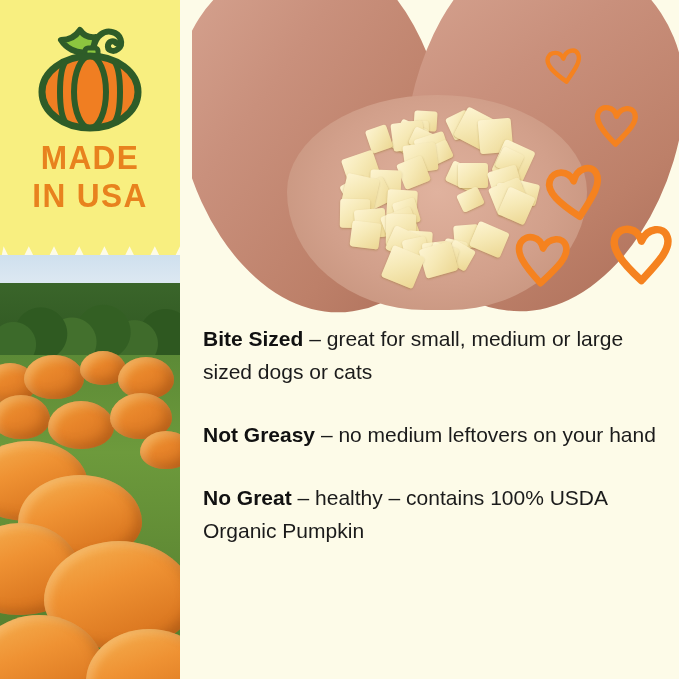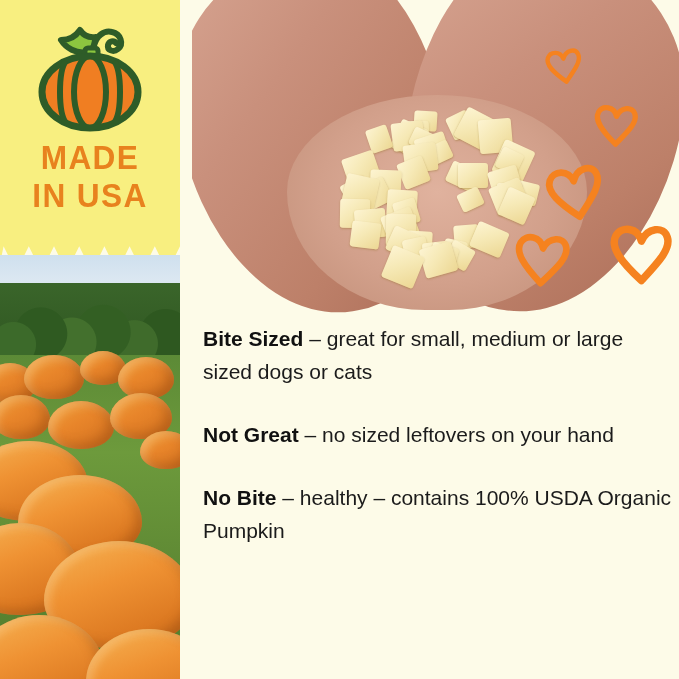--- a/index.html
+++ b/index.html
@@ -200,20 +200,20 @@
             <path d="M50 34 C44 14 20 12 12 28 C4 45 22 66 52 92 C76 64 94 44 88 27 C82 10 58 14 50 34 Z" fill="none" stroke="#F5821F" stroke-width="11" stroke-linecap="round" stroke-linejoin="round"></path>
           </svg>
         </div>
     </div>
 
     <div class="features">
       <div class="feature">
         <p><span class="lead">Bite Sized</span><span> – great for small, medium or large sized dogs or cats</span></p>
       </div>
       <div class="feature">
-        <p><span class="lead">Not Great</span><span> – no sized leftovers on your hand</span></p>
+        <p><span class="lead">Not Greasy</span><span> – no medium leftovers on your hand</span></p>
       </div>
       <div class="feature">
-        <p><span class="lead">No Bite</span><span> – healthy – contains 100% USDA Organic Pumpkin</span></p>
+        <p><span class="lead">No Great</span><span> – healthy – contains 100% USDA Organic Pumpkin</span></p>
       </div>
     </div>
   </div>
 </div>
 
 </body></html>

